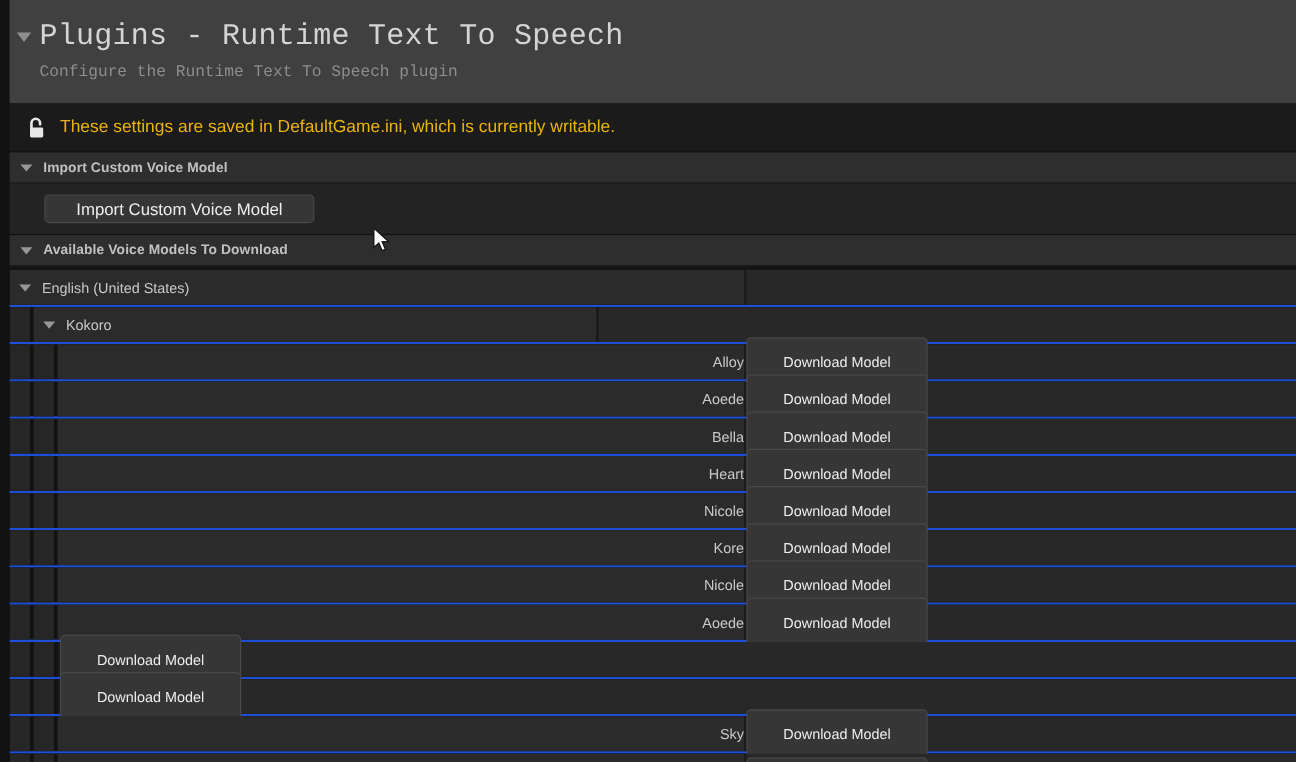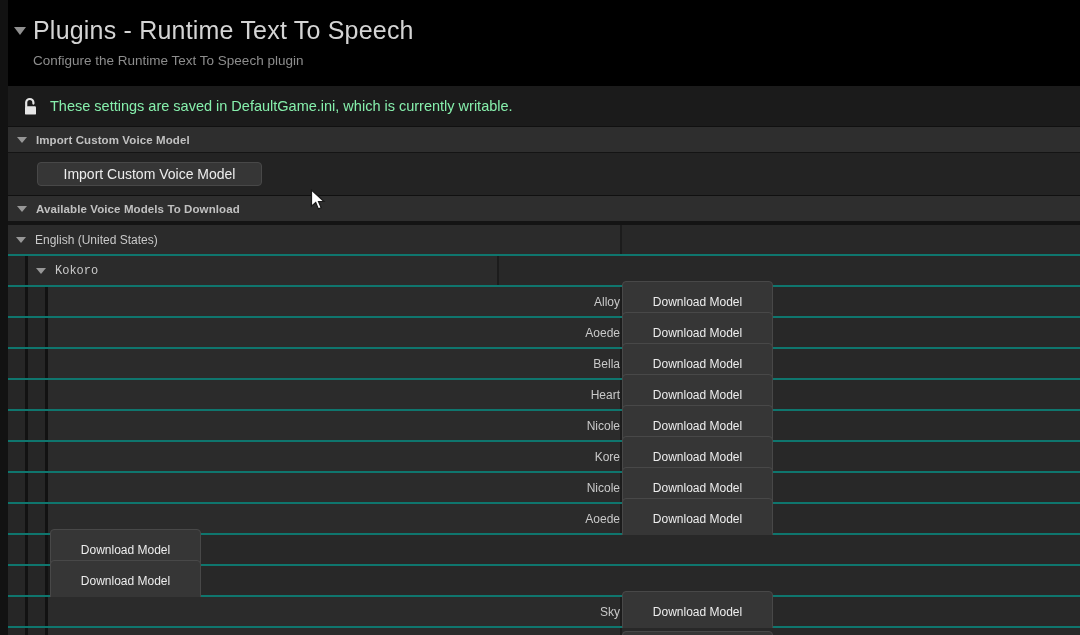--- a/index.html
+++ b/index.html
@@ -9,35 +9,35 @@
     font-family:"Liberation Sans", sans-serif;
     position:relative;
   }
   .app { position:relative; width:1080px; height:635px; overflow:hidden; }
   .left-strip {
     position:absolute; left:0; top:0; width:8px; height:635px;
     background:#121212; z-index:40;
   }
 
   
-  .title-block { height:86px; padding:16px 0 0 14px; background:#000000; }
+  .title-block { height:86px; padding:16px 0 0 14px; background:#404040;font-family:Liberation Mono, monospace; }
   .title-row { display:flex; align-items:center; gap:7px; }
   .tri-lg {
     width:0; height:0;
     border-left:6px solid transparent; border-right:6px solid transparent;
     border-top:8px solid #8f8f8f;
   }
   .page-title { font-size:25px; color:#d4d4d4; letter-spacing:0.2px; }
   .page-subtitle { margin:8px 0 0 19px; font-size:13.5px; color:#8d8d8d; }
 
   
   .lock-bar {
     height:40px; display:flex; align-items:center;
     padding-left:22px; gap:11px;
-    background:#1b1b1b; color:#86efac; font-size:14.5px;
+    background:#1b1b1b; color:#eab308; font-size:14.5px;
   }
 
   
   .section-header {
     height:27px; background:#2e2e2e;
     border-top:1px solid #101010; border-bottom:1px solid #141414;
     display:flex; align-items:center; padding-left:17px; gap:9px;
   }
   .tri-sm {
     width:0; height:0;
@@ -58,30 +58,30 @@
     color:#ededed; display:flex; align-items:center; justify-content:center;
     cursor:default;
   }
   .import-btn { width:225px; height:24px; font-size:14px; }
   .download-btn { width:151px; height:41px; font-size:12px; }
 
   .gap3 { height:3px; background:#141414; }
 
   
   .row {
-    height:31px; border-bottom:2px solid #0f766e;
+    height:31px; border-bottom:2px solid #1d4ed8;
     display:flex; background:#121212; padding-left:8px;
   }
   .gutter-cell { width:17px; height:100%; background:#262626; margin-right:3px; }
   .name-cell {
     display:flex; align-items:center; background:#2b2b2b;
     padding-left:8px; height:100%;
   }
   .depth0 .name-cell { width:612px; }
-  .depth1 .name-cell { width:469px;font-family:Liberation Mono, monospace; }
+  .depth1 .name-cell { width:469px; }
   .depth2 .name-cell { width:572px;justify-content:flex-end; }
   .col-divider { width:2px; height:100%; background:#1c1c1c; }
   .value-cell { flex:1; background:#282828; display:flex; align-items:center; height:100%; }
   .arrow-slot { width:16px; margin-right:3px; display:flex; }
   .row-label { font-size:12px; color:#c9c9c9; }
 
   .row.partial { height:7px; border-bottom:none; overflow:hidden; }
   .row.partial .value-cell { align-items:flex-start; }
   .row.partial .download-btn { margin-top:3px; }
 

